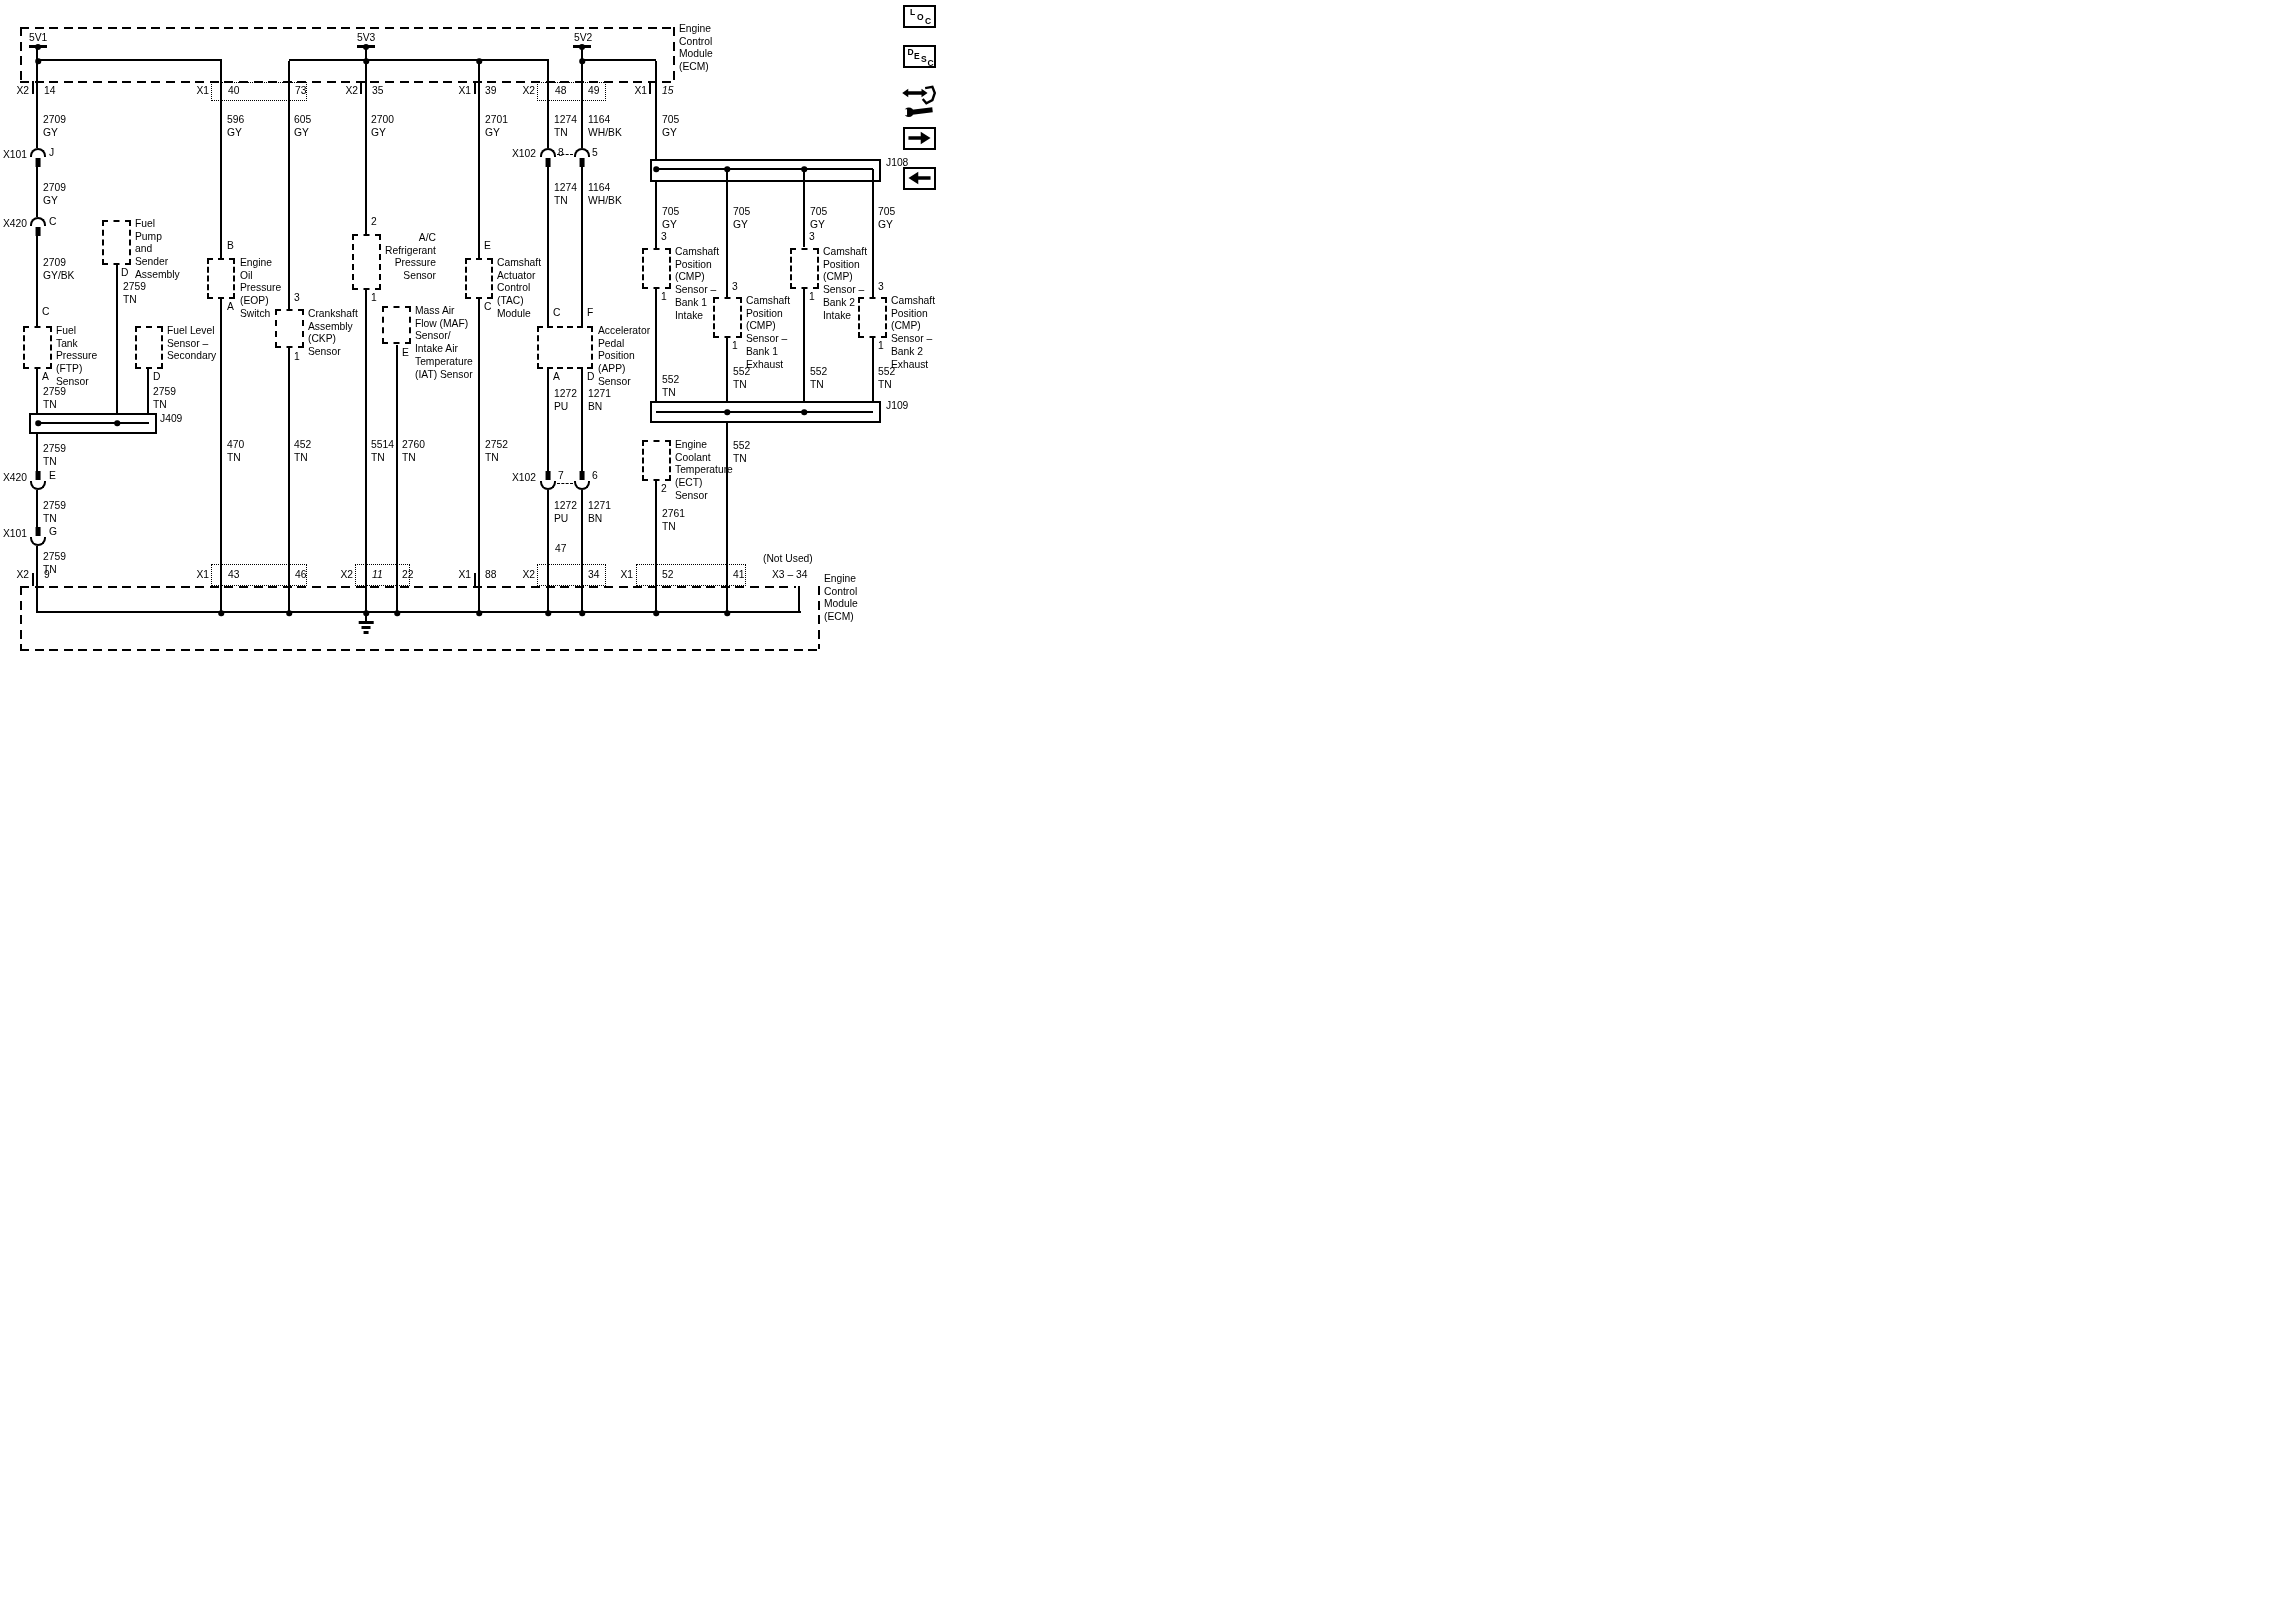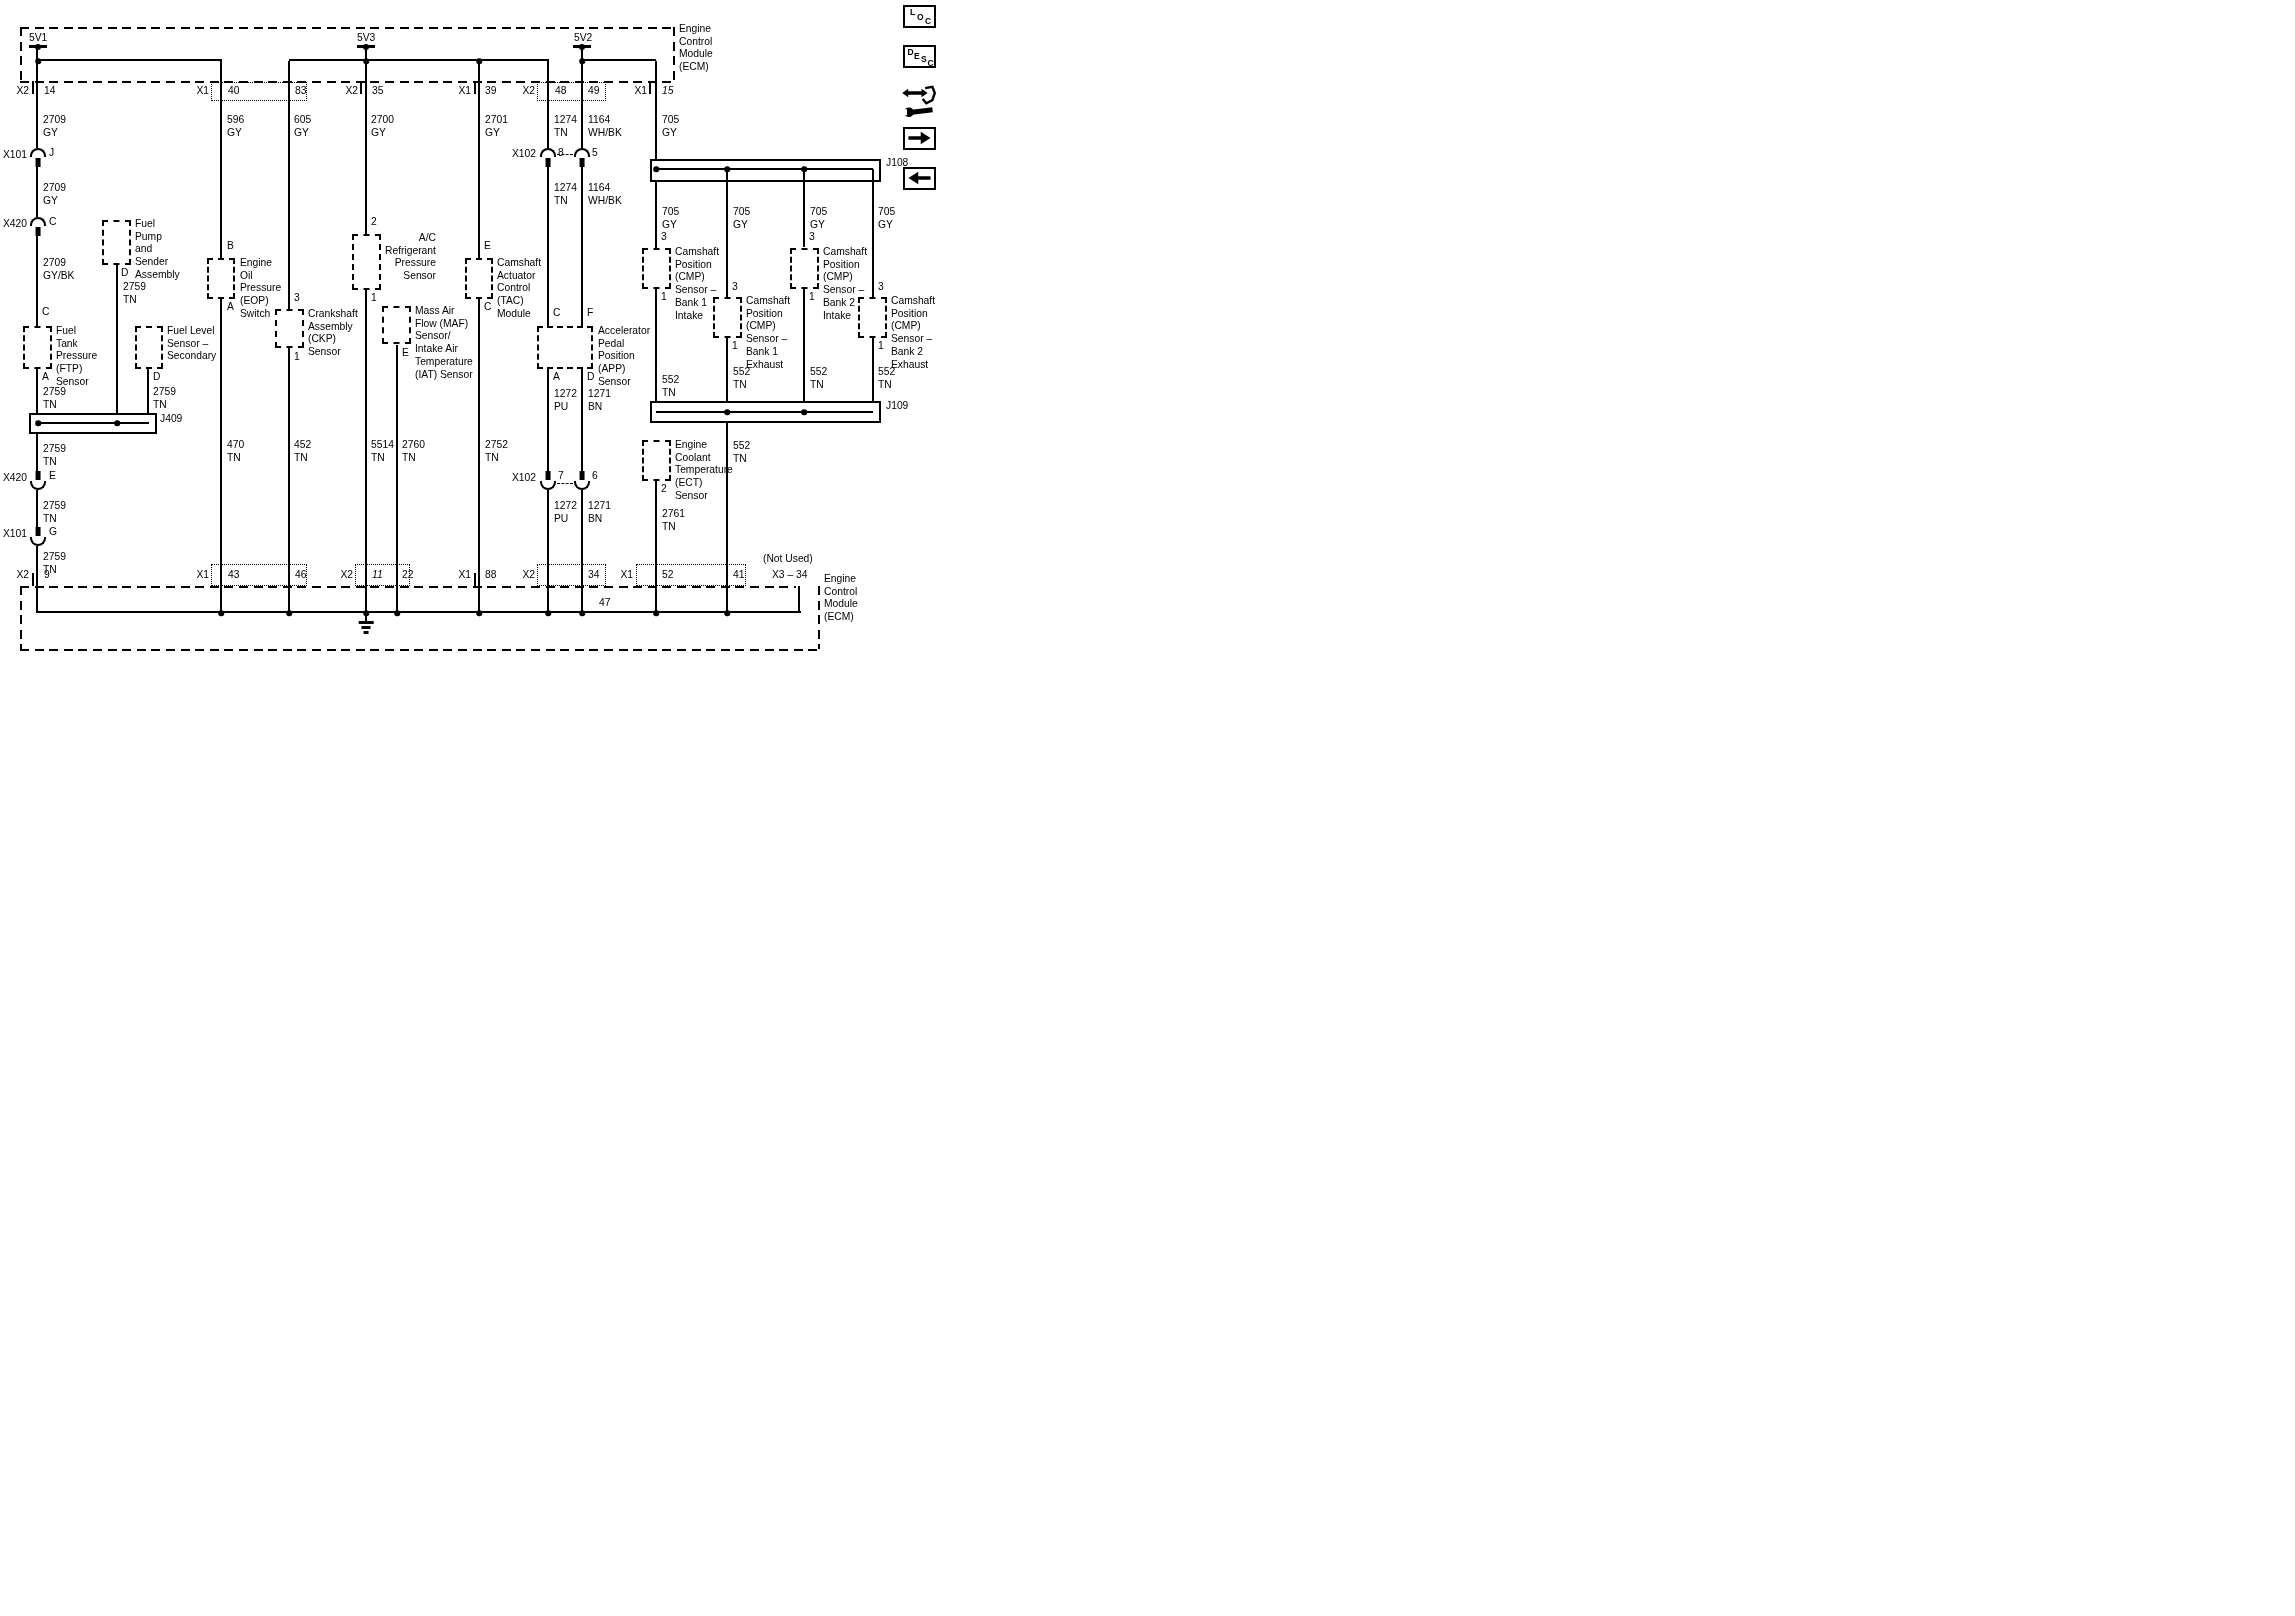--- a/index.html
+++ b/index.html
@@ -72,21 +72,21 @@
   <div class="tick" style="left:360px;top:81px;"></div>
   <div class="tick" style="left:474px;top:81px;"></div>
   <div class="tick" style="left:649px;top:81px;"></div>
   <div class="pgrp" style="left:211px;top:82px;width:96px;height:19.4px;"></div>
   <div class="pgrp" style="left:537px;top:82px;width:69px;height:19.4px;"></div>
 
   <div class="t tr" style="left:29px;top:85px;">X2</div>
   <div class="t" style="left:44px;top:85px;">14</div>
   <div class="t tr" style="left:209px;top:85px;">X1</div>
   <div class="t" style="left:228px;top:85px;">40</div>
-  <div class="t" style="left:295px;top:85px;">83</div>
+  <div class="t" style="left:295px;top:85px;">73</div>
   <div class="t tr" style="left:358px;top:85px;">X2</div>
   <div class="t" style="left:372px;top:85px;">35</div>
   <div class="t tr" style="left:471px;top:85px;">X1</div>
   <div class="t" style="left:485px;top:85px;">39</div>
   <div class="t tr" style="left:535px;top:85px;">X2</div>
   <div class="t" style="left:555px;top:85px;text-align:right;">48</div>
   <div class="t" style="left:588px;top:85px;">49</div>
   <div class="t tr" style="left:647px;top:85px;">X1</div>
   <div class="t" style="left:662px;top:85px;font-style:italic;">15</div>
 
@@ -397,21 +397,21 @@
   <div class="t" style="left:44px;top:569px;">9</div>
   <div class="t tr" style="left:209px;top:569px;">X1</div>
   <div class="t" style="left:228px;top:569px;">43</div>
   <div class="t" style="left:295px;top:569px;">46</div>
   <div class="t tr" style="left:353px;top:569px;">X2</div>
   <div class="t" style="left:372px;top:569px;font-style:italic;">11</div>
   <div class="t" style="left:402px;top:569px;">22</div>
   <div class="t tr" style="left:471px;top:569px;">X1</div>
   <div class="t" style="left:485px;top:569px;">88</div>
   <div class="t tr" style="left:535px;top:569px;">X2</div>
-  <div class="t" style="left:555px;top:597px;margin-left:44px;">47</div>
+  <div class="t" style="left:555px;top:543px;">47</div>
   <div class="t" style="left:588px;top:569px;">34</div>
   <div class="t tr" style="left:633px;top:569px;">X1</div>
   <div class="t" style="left:662px;top:569px;">52</div>
   <div class="t" style="left:733px;top:569px;">41</div>
   <div class="t" style="left:763px;top:553px;">(Not Used)</div>
   <div class="t" style="left:772px;top:569px;">X3 – 34</div>
 
   <div class="edge-h" style="left:20px;top:586px;width:776px;"></div>
   <div class="edge-v" style="left:20px;top:586px;height:63px;"></div>
   <div class="edge-v" style="left:818px;top:586px;height:63px;"></div>

